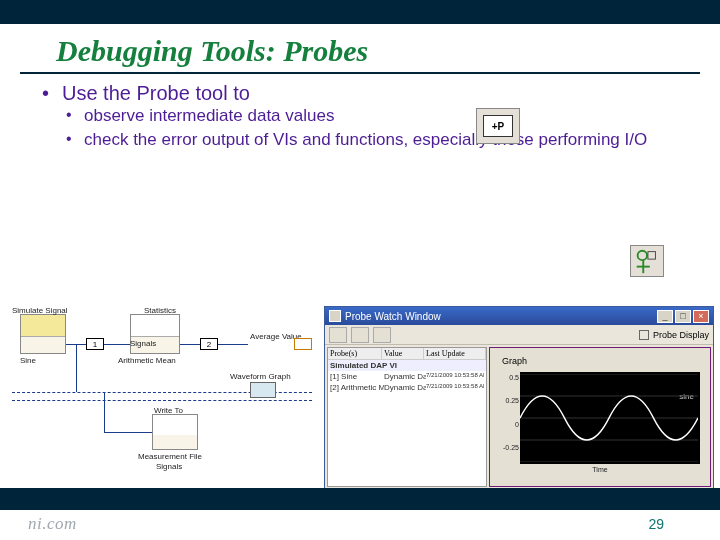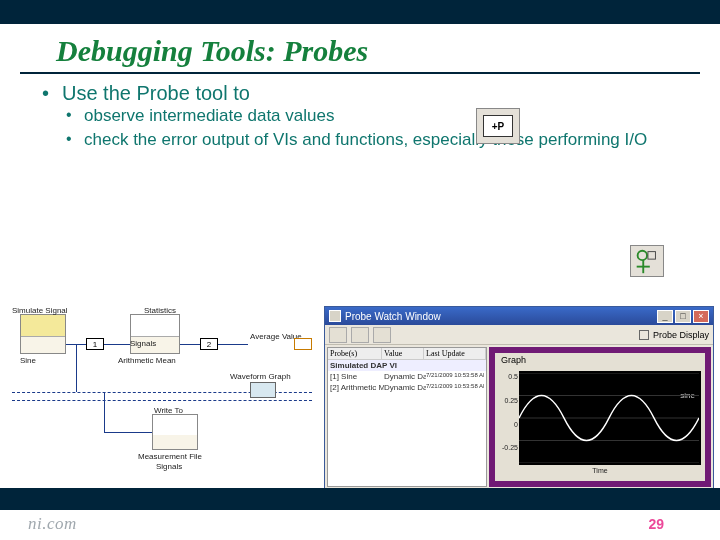--- a/index.html
+++ b/index.html
@@ -20,21 +20,21 @@
     font-style: italic;
     font-size: 30px;
     color: #15803d;
     padding: 10px 0 4px 36px;
     border-bottom: 2px solid #00243a;
     margin: 0 20px 8px 20px;
   }
   .content {
     padding: 0 30px 0 40px;
     font-size: 20px;
-    color: #0f766e;
+    color: #4c1d95;
   }
   ul.level1 { list-style: none; }
   ul.level1 > li { position: relative; padding-left: 22px; margin-bottom: 6px; }
   ul.level1 > li::before {
     content: "•"; position: absolute; left: 2px; top: 0; font-size: 20px;
   }
   ul.level2 { list-style: none; margin-top: 0; }
   ul.level2 > li { position: relative; padding-left: 22px; font-size: 17px; line-height: 1.25; margin-bottom: 3px; }
   ul.level2 > li::before {
     content: "•"; position: absolute; left: 4px; top: 0; font-size: 16px;
@@ -149,23 +149,23 @@
   }
   .pww .left .cols {
     display:flex; background:#eee; border-bottom:1px solid #ccc;font-family:Liberation Serif, serif;
   }
   .pww .left .cols span { padding:1px 2px; border-right:1px solid #ccc; }
   .pww .left .row { display:flex; padding:1px 2px; color:#333;}
   .pww .left .row span { overflow:hidden; white-space:nowrap; }
   .pww .right {
     flex:1;
     background: #e4e0d4;
-    border:6px solid #701a75;
+    border:1px solid #701a75;
     margin:2px 2px 2px 0;
-    padding:2px;
+    padding:8px;
     display:flex; flex-direction:column;
   }
   .pww .tab {
     height: 14px;
     font-size:9px;
     padding-left:4px;
   }
   .pww .graph {
     flex:1;
     background:#000;
@@ -189,22 +189,22 @@
     left:28px; bottom:6px;
     color:#a0a8ae;
     font-style:italic;
     font-family:"Times New Roman", serif;
     font-size:17px;
     letter-spacing:0.5px;
   }
   .pagenum {
     position:absolute;
     right:56px; bottom:8px;
-    color:#ec4899;
-    font-weight:bold;
+    color:#0f766e;
+    font-weight:normal;
     font-size:14px;
   }
 </style>
 </head>
 <body>
 
 <div class="topbar"></div>
 
 <h1 class="title">Debugging Tools: Probes</h1>
 

